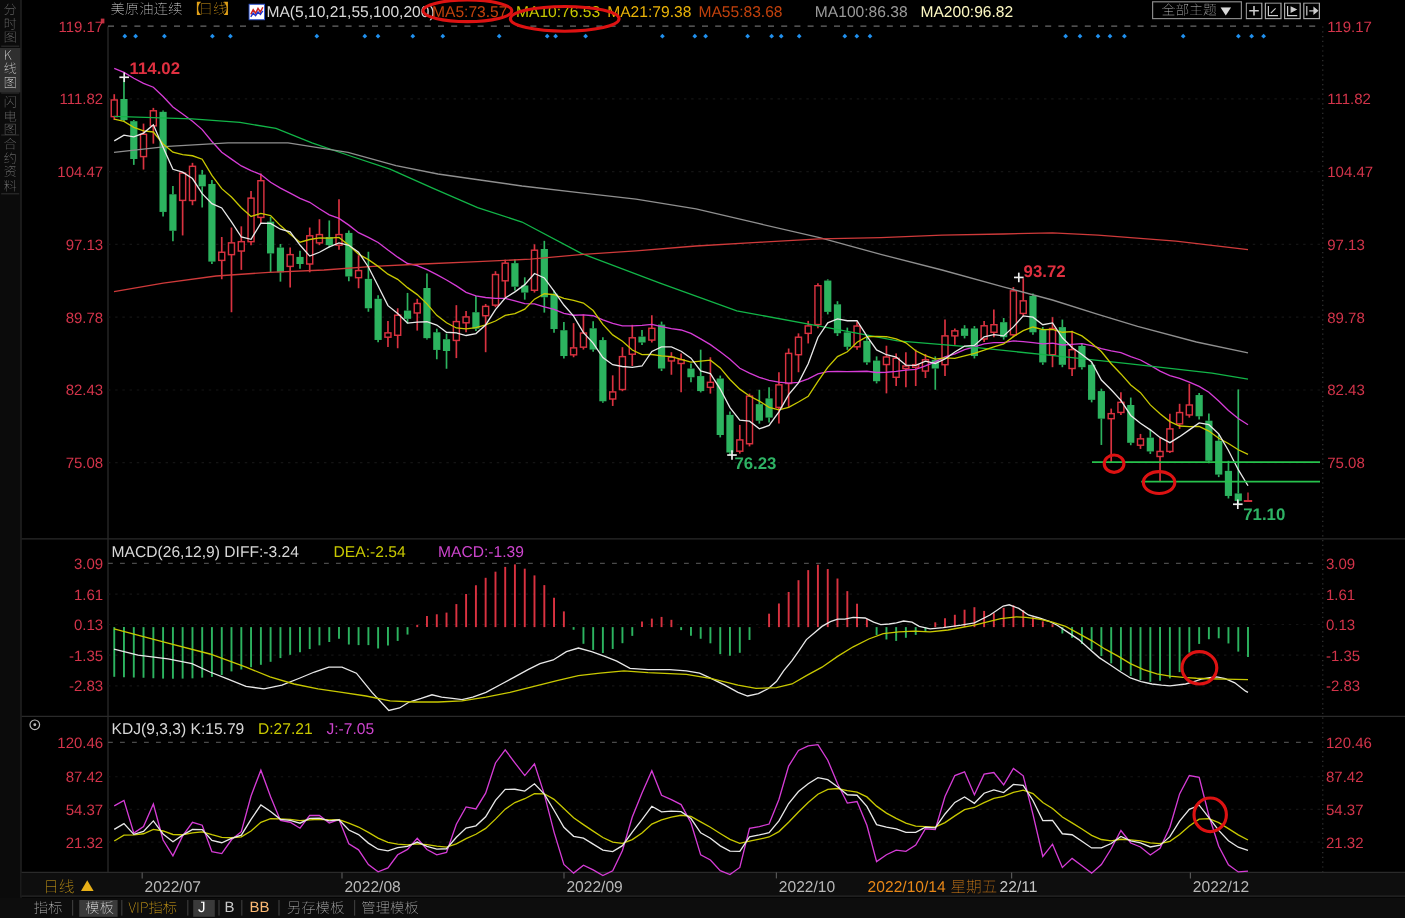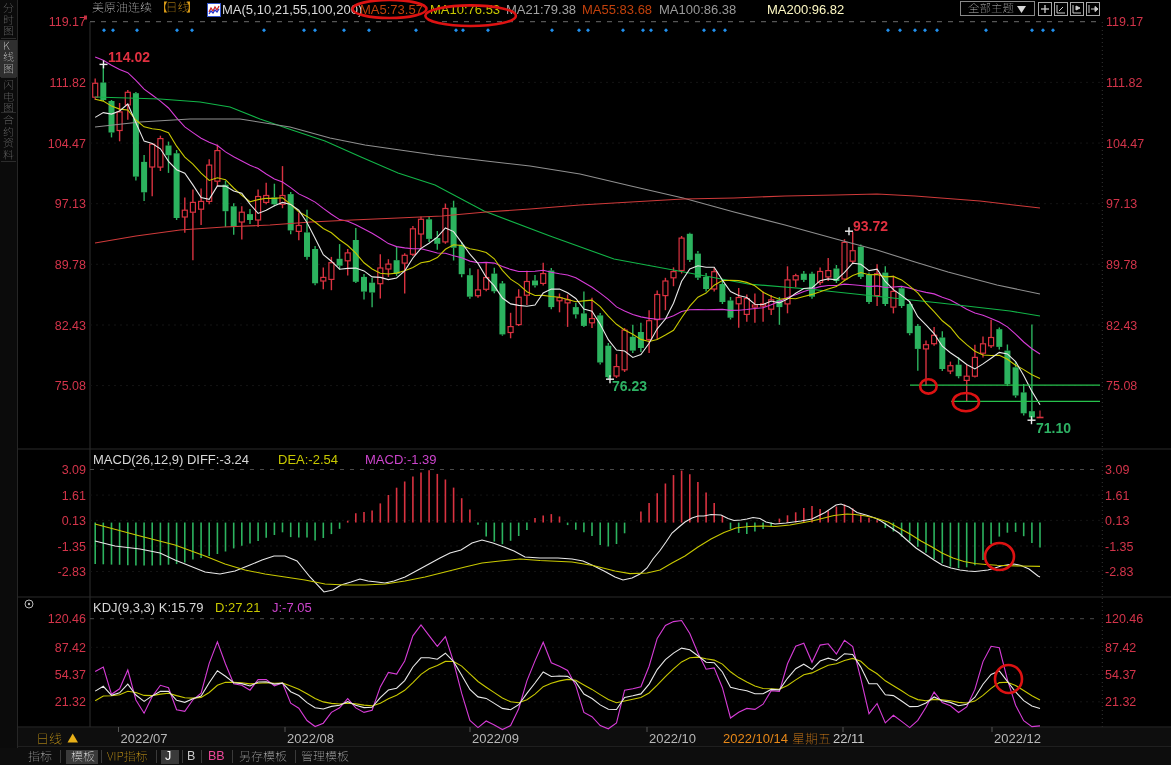--- a/index.html
+++ b/index.html
@@ -87,23 +87,23 @@
       </g>
     </svg>
 <svg class="tb" style="left:207px;top:3px" width="14" height="14">
       <rect x="0.5" y="0.5" width="13" height="13" fill="#fff" stroke="#3355cc"></rect>
       <polyline points="2,9 4,5 6,8 8,4 10,7 12,3" fill="none" stroke="#cc2222" stroke-width="1.2"></polyline>
       <polyline points="2,11 4,8 6,10 8,7 10,9 12,6" fill="none" stroke="#2233cc" stroke-width="1.2"></polyline>
     </svg>
 <div class="tb" style="left:222px;color:#d8d8d8">MA(5,10,21,55,100,200)</div>
 <div class="tb" style="left:360px;color:#c2410c">MA5:73.57</div>
 <div class="tb" style="left:430px;color:#c8c800">MA10:76.53</div>
-<div class="tb" style="left:506px;color:#a3a3a3">MA21:79.38</div>
+<div class="tb" style="left:506px;color:#eab308">MA21:79.38</div>
 <div class="tb" style="left:582px;color:#c2410c">MA55:83.68</div>
-<div class="tb" style="left:659px;color:#9a9a9a">MA100:86.38</div>
+<div class="tb" style="left:679px;color:#9a9a9a">MA100:86.38</div>
 <div class="tb" style="left:767px;color:#fef9c3">MA200:96.82</div>
 <div class="themebox"></div>
 <svg style="position:absolute;left:968px;top:3px" width="48" height="14">
       <path transform="translate(0.0,9.2) scale(0.01150,-0.01150)" d="M198 229H817V199H198ZM199 455H809V425H199ZM76 -10H927V-39H76ZM485 446H515V-26H485ZM507 843 532 831Q480 749 404.5 668.5Q329 588 240.5 520.0Q152 452 59 405Q55 410 48.5 416.5Q42 423 36 427Q129 473 218.0 539.5Q307 606 382.0 684.5Q457 763 507 843ZM510 816Q606 693 723.5 598.5Q841 504 967 425Q962 422 955.0 415.0Q948 408 944 402Q860 457 780.0 517.5Q700 578 626.5 648.5Q553 719 485 803Z" fill="#c8c8c8"></path>
       <path transform="translate(11.5,9.2) scale(0.01150,-0.01150)" d="M645 771H900V742H674V-72H645ZM896 771H902L908 773L928 759Q900 692 864.0 612.0Q828 532 793 458Q868 384 894.5 323.5Q921 263 921 209Q921 175 912.5 143.0Q904 111 882 97Q872 90 857.0 86.0Q842 82 825 80Q804 78 779.0 78.5Q754 79 731 80Q730 86 727.0 95.0Q724 104 719 111Q746 108 772.0 107.5Q798 107 817 108Q830 110 841.5 112.5Q853 115 862 120Q879 131 885.5 156.5Q892 182 891 209Q891 261 863.0 319.5Q835 378 758 454Q778 495 797.5 536.5Q817 578 835.0 618.5Q853 659 868.5 696.5Q884 734 896 765ZM93 705H553V675H93ZM60 433H576V404H60ZM163 645 190 654Q216 608 236.5 554.5Q257 501 264 462L234 452Q227 492 206.5 545.5Q186 599 163 645ZM468 657 500 647Q486 610 469.5 568.0Q453 526 436.0 486.5Q419 447 403 417L376 425Q392 456 409.5 497.0Q427 538 442.5 580.5Q458 623 468 657ZM146 22H509V-8H146ZM130 293H522V-49H492V264H159V-59H130ZM269 824 294 831Q312 800 328.5 762.5Q345 725 353 700L327 689Q319 715 302.5 753.5Q286 792 269 824Z" fill="#c8c8c8"></path>
       <path transform="translate(23.0,9.2) scale(0.01150,-0.01150)" d="M111 620H892V590H111ZM150 324H857V294H150ZM61 -5H944V-34H61ZM484 604H514V-18H484ZM402 807 425 821Q458 796 492.0 765.5Q526 735 555.0 705.0Q584 675 602 651L578 634Q561 658 532.0 688.5Q503 719 469.0 750.5Q435 782 402 807Z" fill="#c8c8c8"></path>
       <path transform="translate(34.5,9.2) scale(0.01150,-0.01150)" d="M155 623V519H417V623ZM155 756V653H417V756ZM126 785H446V489H126ZM54 398H505V369H54ZM504 780H946V751H504ZM272 387H301V27L272 48ZM281 235H489V206H281ZM698 761 730 757Q720 723 709.0 685.5Q698 648 687 621L660 625Q670 654 681.0 693.0Q692 732 698 761ZM165 186Q197 120 246.5 80.0Q296 40 361.5 19.0Q427 -2 506.5 -9.0Q586 -16 677 -16Q684 -16 710.5 -16.0Q737 -16 773.5 -16.0Q810 -16 847.0 -16.0Q884 -16 912.5 -16.0Q941 -16 951 -16Q947 -22 942.5 -30.5Q938 -39 936 -46H876H676Q580 -46 497.5 -38.0Q415 -30 347.5 -7.0Q280 16 229.0 59.5Q178 103 143 174ZM553 630H887V208H856V601H583V208H553ZM154 305 184 303Q177 181 152.5 90.0Q128 -1 73 -66Q71 -64 66.0 -60.5Q61 -57 56.0 -53.5Q51 -50 47 -48Q103 12 125.5 101.0Q148 190 154 305ZM710 544H739Q736 434 725.0 349.5Q714 265 687.5 203.0Q661 141 611.5 97.0Q562 53 480 24Q477 29 471.5 35.0Q466 41 461 45Q541 72 589.0 114.0Q637 156 662.0 216.0Q687 276 697.0 357.0Q707 438 710 544ZM729 203 751 218Q785 195 821.0 166.0Q857 137 888.0 108.5Q919 80 939 57L917 39Q897 62 866.0 91.0Q835 120 799.5 149.5Q764 179 729 203Z" fill="#c8c8c8"></path>
     </svg>
 <svg class="tb" style="left:1017px;top:6px" width="14" height="10">
       <path d="M0,0 L9,0 L4.5,7 Z" fill="#d8d8d8"></path>
@@ -756,21 +756,21 @@
 </svg>
 <div id="tabs">
     <div class="tabsep" style="left:60px"></div>
     <div class="tab selbg" style="left:66px;width:32px"></div>
     <div class="tabsep" style="left:101px"></div>
     <div class="tabsep" style="left:156px"></div>
     <div class="tab selbg" style="left:161px;width:18px"></div>
     <div class="tabsep" style="left:182px"></div>
     <div class="tab" style="left:187px;color:#c8c8c8">B</div>
     <div class="tabsep" style="left:201px"></div>
-    <div class="tab" style="left:208px;color:#ec4899">BB</div>
+    <div class="tab" style="left:208px;color:#fdba74">BB</div>
     <div class="tabsep" style="left:232px"></div>
     <div class="tabsep" style="left:295px"></div>
     <div class="tab" style="left:165px;color:#fff">J</div>
     <svg style="position:absolute;left:28px;top:2.5px" width="26" height="15">
       <path transform="translate(0.0,9.6) scale(0.01200,-0.01200)" d="M448 824H477V527Q477 504 493.0 496.0Q509 488 562 488Q572 488 598.5 488.0Q625 488 660.0 488.0Q695 488 730.5 488.0Q766 488 795.0 488.0Q824 488 838 488Q869 488 884.0 498.0Q899 508 905.0 537.5Q911 567 914 625Q919 621 927.5 618.0Q936 615 943 613Q940 551 931.5 517.5Q923 484 901.5 471.5Q880 459 838 459Q832 459 804.5 459.0Q777 459 739.5 459.0Q702 459 664.5 459.0Q627 459 599.5 459.0Q572 459 566 459Q521 459 495.0 464.0Q469 469 458.5 484.0Q448 499 448 528ZM853 755 879 731Q828 711 759.0 692.5Q690 674 614.5 657.5Q539 641 468 628Q467 633 463.5 640.0Q460 647 456 653Q526 666 601.0 682.5Q676 699 742.5 718.0Q809 737 853 755ZM450 349H905V-65H875V320H479V-69H450ZM464 182H888V153H464ZM464 9H892V-20H464ZM41 280Q83 293 137.5 310.5Q192 328 254.0 348.5Q316 369 378 390L383 361Q296 332 209.0 302.0Q122 272 55 250ZM51 615H370V585H51ZM206 830H235V-22Q235 -42 228.5 -51.5Q222 -61 208 -65Q194 -69 167.0 -70.0Q140 -71 93 -70Q92 -65 88.0 -57.0Q84 -49 81 -42Q120 -43 149.0 -43.0Q178 -43 187 -42Q197 -42 201.5 -38.0Q206 -34 206 -23Z" fill="#c8c8c8"></path>
       <path transform="translate(12.0,9.6) scale(0.01200,-0.01200)" d="M464 740H896V711H464ZM423 501H948V472H423ZM654 487H684V-18Q684 -38 677.5 -47.5Q671 -57 655 -62Q639 -66 605.5 -66.5Q572 -67 518 -67Q517 -61 513.0 -52.5Q509 -44 505 -37Q553 -38 588.5 -38.0Q624 -38 634 -37Q646 -36 650.0 -32.0Q654 -28 654 -18ZM786 334 815 341Q841 294 865.5 240.0Q890 186 910.0 135.5Q930 85 940 47L910 37Q900 75 880.5 126.0Q861 177 836.5 232.0Q812 287 786 334ZM518 340 547 334Q531 277 509.0 222.5Q487 168 461.5 120.0Q436 72 407 34Q405 36 400.0 39.5Q395 43 389.5 46.5Q384 50 380 52Q425 107 460.5 182.5Q496 258 518 340ZM65 604H406V574H65ZM231 831H261V-68H231ZM228 596 257 588Q242 535 220.0 477.5Q198 420 171.0 364.5Q144 309 114.5 261.0Q85 213 55 180Q52 184 47.5 188.5Q43 193 39.0 197.0Q35 201 31 203Q69 245 107.0 310.0Q145 375 177.0 450.5Q209 526 228 596ZM256 548Q265 538 285.0 512.0Q305 486 328.5 455.0Q352 424 372.0 398.0Q392 372 400 360L375 335Q366 350 347.0 378.0Q328 406 306.0 437.5Q284 469 264.0 495.0Q244 521 233 533Z" fill="#c8c8c8"></path>
     </svg>
     <svg style="position:absolute;left:71px;top:2.5px" width="26" height="15">
       <path transform="translate(0.0,9.6) scale(0.01200,-0.01200)" d="M348 733H940V704H348ZM325 193H934V164H325ZM524 830H553V610H524ZM744 830H773V610H744ZM432 431V330H853V431ZM432 560V461H853V560ZM403 589H882V301H403ZM619 308H649Q640 233 621.0 172.5Q602 112 566.0 65.0Q530 18 471.5 -15.5Q413 -49 325 -71Q323 -66 317.5 -58.5Q312 -51 307 -47Q393 -27 449.5 5.0Q506 37 540.5 81.0Q575 125 593.0 182.0Q611 239 619 308ZM656 185Q690 96 768.0 36.5Q846 -23 953 -46Q950 -49 946.0 -53.5Q942 -58 939.0 -62.5Q936 -67 933 -71Q824 -43 744.0 20.0Q664 83 629 178ZM58 631H345V602H58ZM199 831H229V-68H199ZM197 623 225 617Q214 559 197.0 494.0Q180 429 159.0 366.5Q138 304 115.0 250.0Q92 196 68 158Q65 162 61.0 166.5Q57 171 53.0 175.0Q49 179 45 181Q68 217 91.0 268.0Q114 319 134.5 379.5Q155 440 171.0 502.5Q187 565 197 623ZM228 557Q236 545 252.5 516.0Q269 487 288.0 452.5Q307 418 323.0 389.0Q339 360 345 347L322 321Q315 338 299.5 369.5Q284 401 266.0 436.0Q248 471 232.0 500.0Q216 529 208 542Z" fill="#ffffff"></path>
       <path transform="translate(12.0,9.6) scale(0.01200,-0.01200)" d="M69 631H387V602H69ZM226 831H255V-68H226ZM224 623 250 616Q237 556 217.0 491.5Q197 427 172.5 364.5Q148 302 121.0 248.5Q94 195 67 158Q65 162 61.0 166.5Q57 171 52.5 175.0Q48 179 44 181Q71 216 97.5 267.0Q124 318 148.5 378.0Q173 438 192.5 501.0Q212 564 224 623ZM249 564Q257 554 274.5 528.5Q292 503 311.5 472.5Q331 442 348.0 416.5Q365 391 372 379L350 353Q342 368 326.0 396.0Q310 424 291.5 455.0Q273 486 256.5 511.5Q240 537 231 549ZM435 719H465V469Q465 409 460.5 340.0Q456 271 443.0 199.0Q430 127 405.0 58.0Q380 -11 338 -70Q335 -67 330.5 -64.0Q326 -61 322.0 -58.0Q318 -55 314 -54Q355 5 379.5 71.5Q404 138 416.0 208.0Q428 278 431.5 345.0Q435 412 435 470ZM452 516H871V486H452ZM862 516H868L873 518L892 510Q859 354 792.0 239.5Q725 125 636.0 49.0Q547 -27 448 -70Q446 -66 442.5 -62.0Q439 -58 435.5 -53.5Q432 -49 428 -46Q524 -6 611.5 67.5Q699 141 765.0 251.0Q831 361 862 508ZM547 504Q579 378 635.0 267.5Q691 157 771.0 76.0Q851 -5 954 -45Q950 -48 946.0 -52.5Q942 -57 938.0 -61.5Q934 -66 931 -70Q828 -26 748.0 57.5Q668 141 612.0 253.5Q556 366 523 497ZM886 799 906 775Q868 758 813.0 745.0Q758 732 695.0 722.0Q632 712 567.5 705.0Q503 698 444 693Q443 699 440.5 706.5Q438 714 435 719Q492 724 556.0 731.0Q620 738 682.5 748.0Q745 758 798.0 770.5Q851 783 886 799Z" fill="#ffffff"></path>

